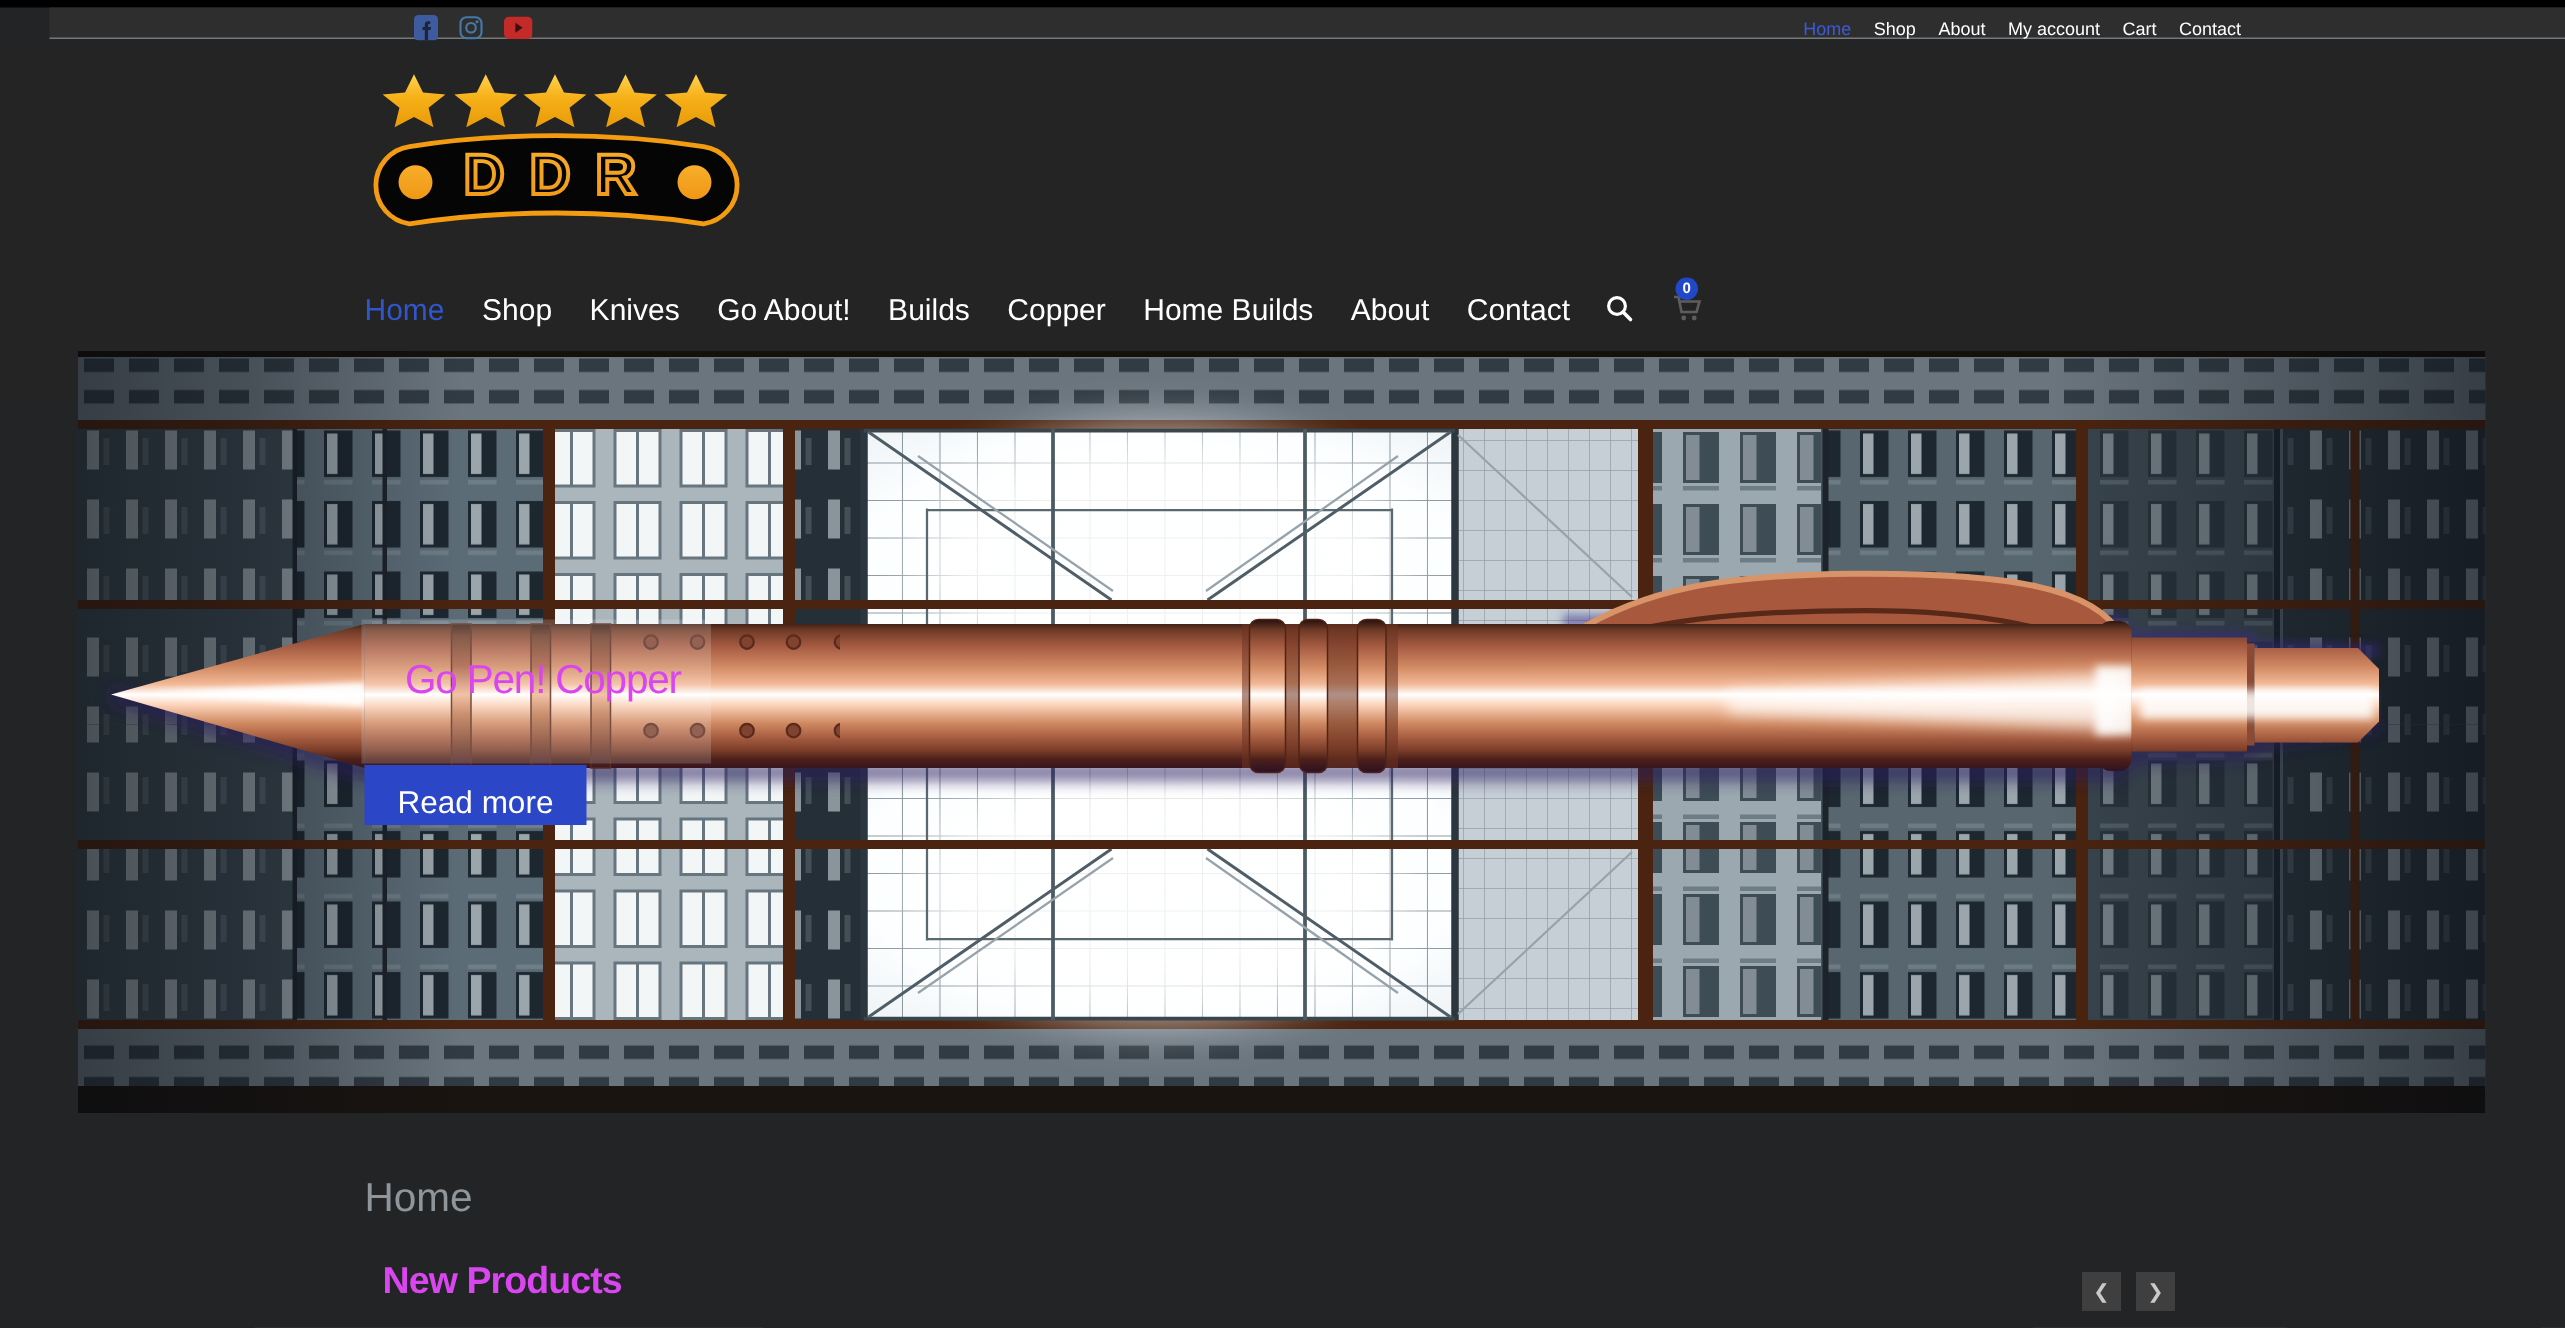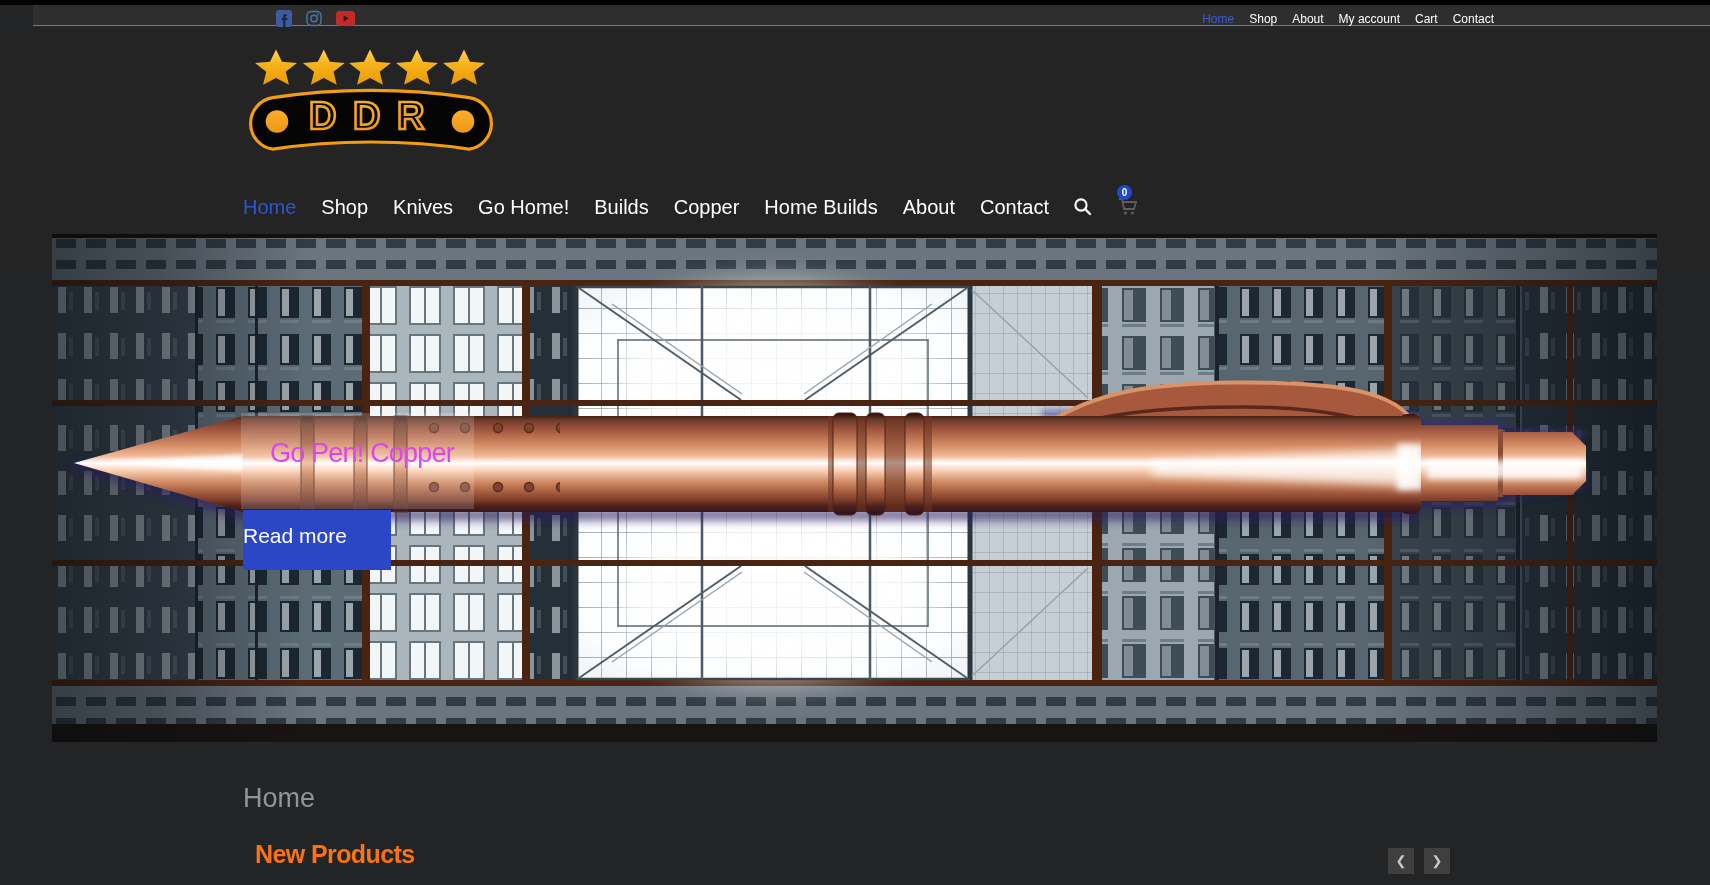--- a/index.html
+++ b/index.html
@@ -13,24 +13,24 @@
 #topmenu span { margin-left:15px; }
 #topmenu .blue { color:#3b5bd6; }
 #header { position:absolute; left:0; top:35px; width:1710px; height:232px; background:#242424; }
 #nav { position:absolute; left:243px; top:161px; font-size:20px; color:#fff; white-space:nowrap; }
 #nav span.item { margin-right:25px; }
 #nav .blue { color:#3156cc; }
 #hero { position:absolute; left:52px; top:234px; width:1605px; height:508px; overflow:hidden; }
 #titlebox { position:absolute; left:189px; top:179px; width:233px; height:96px;
   background:rgba(255,255,255,0.17); }
 #title { position:absolute; left:218px; top:204px; font-size:27px; letter-spacing:-0.8px; color:#d946ef; }
-#readmore { position:absolute; left:191px; top:276px; width:148px; height:60px; background:#2b46c7;
-  color:#fff; font-size:21px; line-height:52px; }
+#readmore { position:absolute; left:191px; top:276px; width:148px; height:40px; background:#2b46c7;
+  color:#fff; font-size:21px; text-align:center; line-height:52px; }
 #bhome { position:absolute; left:243px; top:783px; font-size:27px; color:#8f969b; }
-#bnew { position:absolute; left:255px; top:840px; font-size:25px; font-weight:bold; color:#f97316; letter-spacing:-0.6px; }
+#bnew { position:absolute; left:255px; top:840px; font-size:25px; font-weight:bold; color:#d946ef; letter-spacing:-0.6px; }
 .arrow { position:absolute; top:848px; width:26px; height:26px; background:#3f3f3f; color:#c9c9c9;
   font-size:13px; text-align:center; line-height:26px; }
 </style>
 </head>
 <body>
 <div id="topstrip"></div>
 <div id="topbar">
   <svg class="soc" style="left:243px" width="16" height="17" viewBox="0 0 16 17">
       <rect width="16" height="17" rx="3" fill="#3e5ba0"></rect>
       <path d="M10.8 4.2 H9.3 c-1.3 0-2.1.8-2.1 2.2 V8 H5.7 v2 h1.5 v7 h2.2 v-7 h1.7 l.3-2 H9.4 V6.7 c0-.5.2-.7.7-.7 h.7 z" fill="#1d2536"></path>
@@ -77,21 +77,21 @@
             <use href="#star"></use>
           </g>
     </g>
     <path d="M30,55.7 C92,46 164,46 226,55.7 A26,26 0 0 1 226,107.2 C164,97.6 92,97.6 30,107.2 A26,26 0 0 1 30,55.7 Z" fill="#050505" stroke="#f39c12" stroke-width="3.2"></path>
     <circle cx="34" cy="79.5" r="11.3" fill="url(#oring)"></circle>
     <circle cx="220" cy="79.5" r="11.3" fill="url(#oring)"></circle>
     <text x="66" y="87" font-family="Liberation Sans, sans-serif" font-size="38" font-weight="bold" letter-spacing="16.5" fill="none" stroke="url(#oring)" stroke-width="2.6">DDR</text>
   </svg>
   </div>
   <div id="nav">
-    <span class="item blue">Home</span><span class="item">Shop</span><span class="item">Knives</span><span class="item">Go Home!</span><span class="item">Builds</span><span class="item">Copper</span><span class="item">Home Builds</span><span class="item">About</span><span class="item">Contact</span>
+    <span class="item blue">Home</span><span class="item">Shop</span><span class="item">Knives</span><span class="item">Go About!</span><span class="item">Builds</span><span class="item">Copper</span><span class="item">Home Builds</span><span class="item">About</span><span class="item">Contact</span>
     <svg width="20" height="20" viewBox="0 0 20 20" style="vertical-align:-3px;margin-left:-7px">
         <circle cx="8" cy="8" r="5.6" fill="none" stroke="#fff" stroke-width="2.1"></circle>
         <line x1="12.2" y1="12.2" x2="17" y2="17" stroke="#fff" stroke-width="2.4" stroke-linecap="round"></line>
       </svg>
     <span style="display:inline-block;width:14px"></span>
     <svg width="22" height="20" viewBox="0 0 22 20" style="vertical-align:-3px">
         <path d="M1 2 h3 l2 10 h10 l2-7 H5" fill="none" stroke="#5d5d5d" stroke-width="1.8"></path>
         <circle cx="7.5" cy="16" r="1.6" fill="#5d5d5d"></circle>
         <circle cx="14.5" cy="16" r="1.6" fill="#5d5d5d"></circle>
       </svg>

